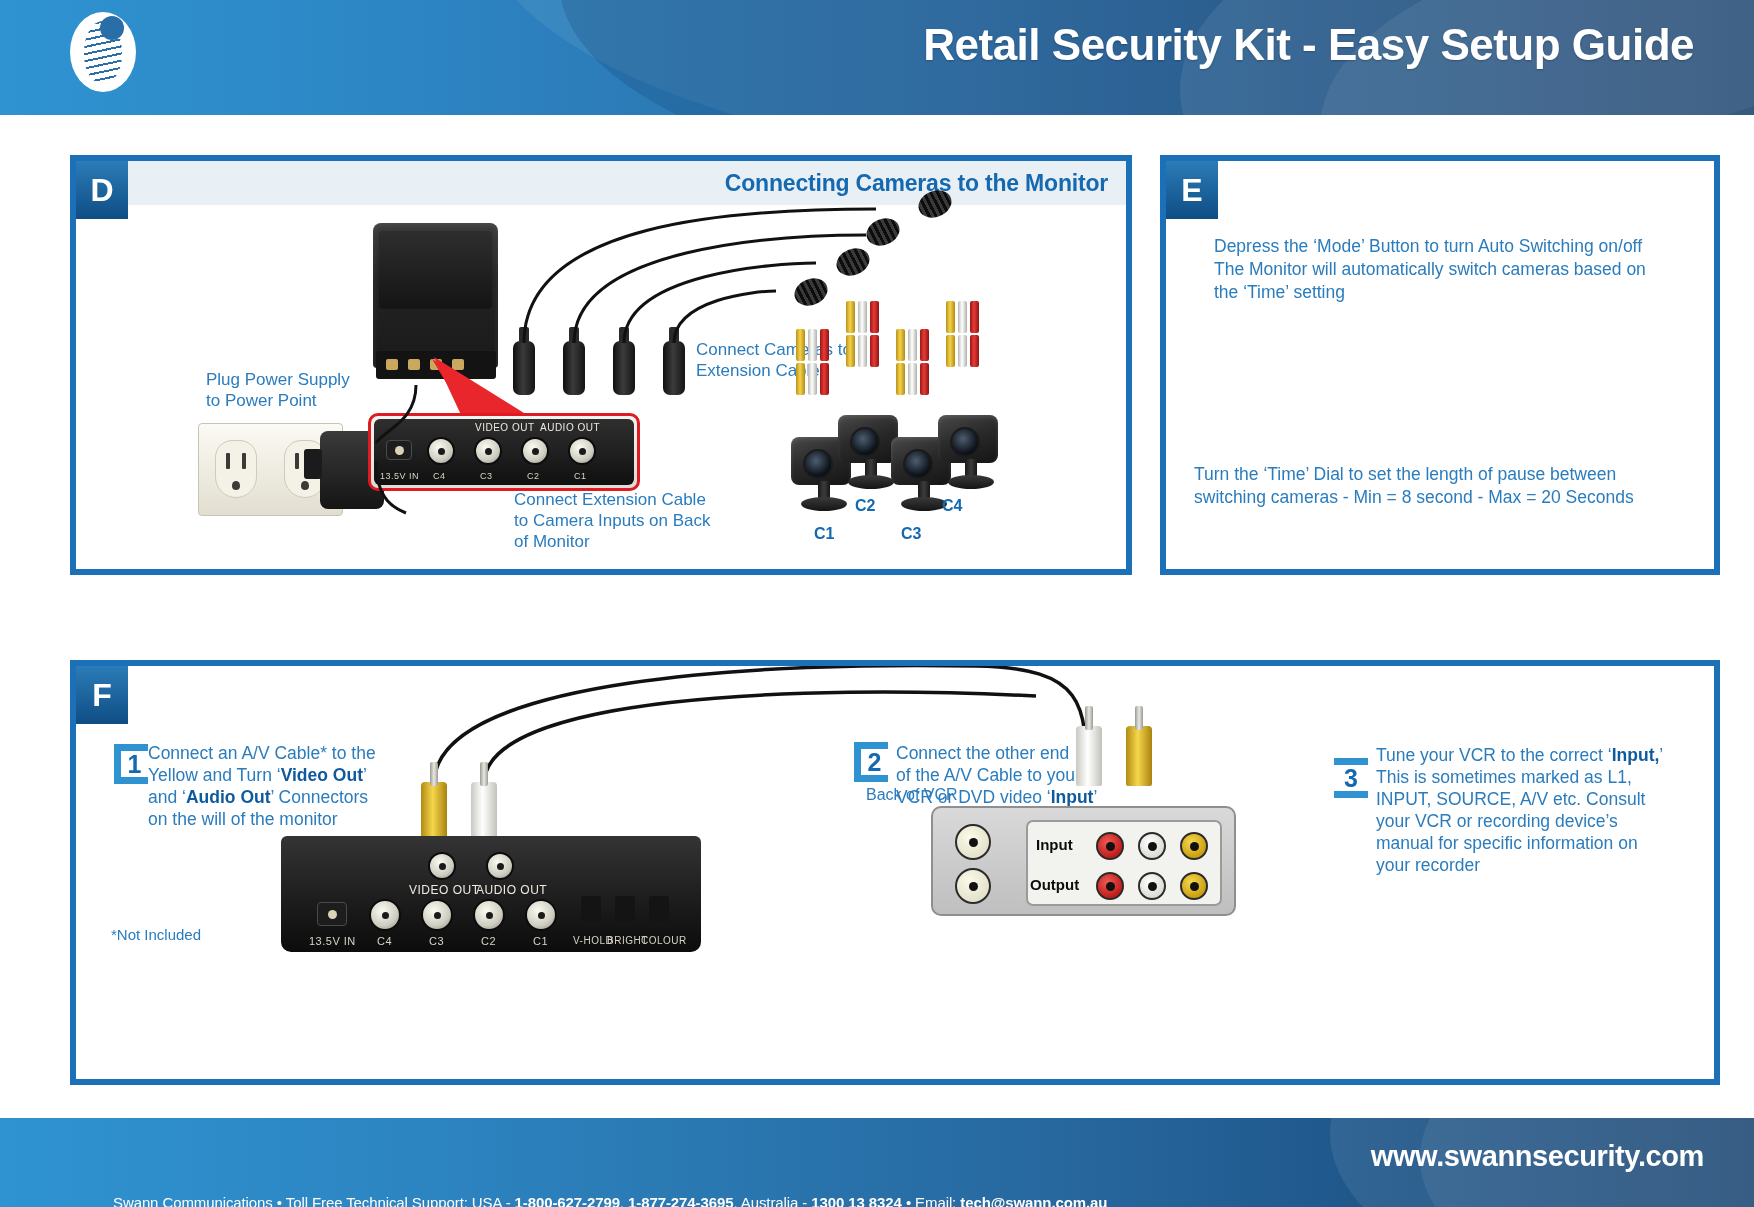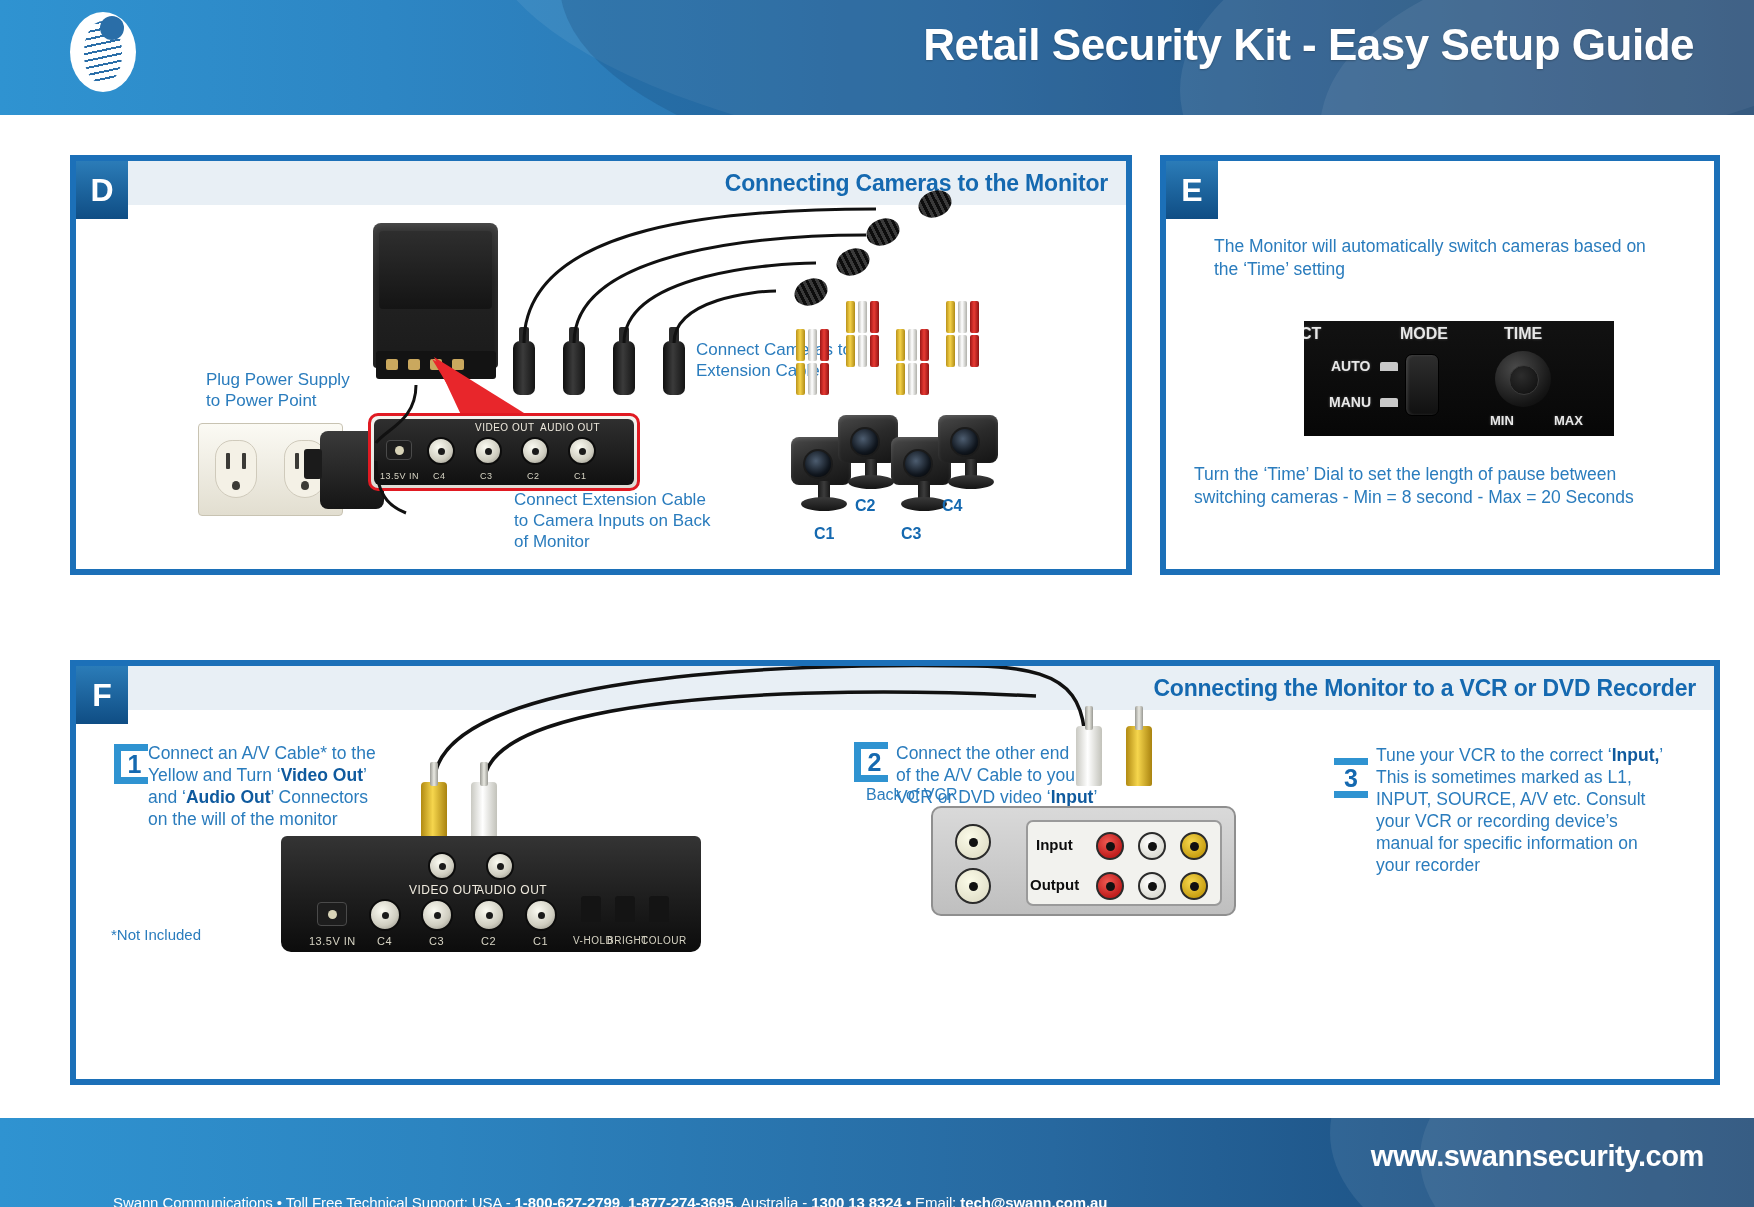--- a/index.html
+++ b/index.html
@@ -389,52 +389,37 @@
     <div class="camlabel" style="left:866px;top:336px">C4</div>
   </div>
 </div>
 
 <div class="panel" id="panelE">
   <div class="panel-border"></div>
   <div class="panel-inner">
     <div class="panel-letter">E</div>
 
     <div class="btext" style="position:absolute;left:48px;top:74px;width:470px;font-size:17.5px;line-height:23px">
+      <div>Depress the ‘Mode’ Button to turn Auto Switching on/off</div>
       <div>The Monitor will automatically switch cameras based on</div>
       <div>the ‘Time’ setting</div>
     </div>
 
-    <div class="modephoto">
-      <div class="mp-label" style="left:-4px;top:4px;font-size:16px">CT</div>
-      <div class="mp-label" style="left:96px;top:4px;font-size:16px">MODE</div>
-      <div class="mp-label" style="left:200px;top:4px;font-size:16px">TIME</div>
-      <div class="mp-label" style="left:27px;top:37px;font-size:14px">AUTO</div>
-      <div class="mp-label" style="left:25px;top:73px;font-size:14px">MANU</div>
-      <div class="mp-tab" style="left:76px;top:41px"></div>
-      <div class="mp-tab" style="left:76px;top:77px"></div>
-      <div class="mp-switch"></div>
-      <div class="mp-knob"></div>
-      <div class="mp-label" style="left:186px;top:92px;font-size:13px">MIN</div>
-      <div class="mp-label" style="left:250px;top:92px;font-size:13px">MAX</div>
-    </div>
 
     <div class="btext" style="position:absolute;left:28px;top:302px;width:500px;font-size:17.5px;line-height:23px">
       <div>Turn the ‘Time’ Dial to set the length of pause between</div>
       <div>switching cameras - Min =  8 second - Max = 20 Seconds</div>
     </div>
   </div>
 </div>
 
 <div class="panel" id="panelF">
   <div class="panel-border"></div>
   <div class="panel-inner">
     <div class="panel-letter">F</div>
-    <div class="panel-titlebar">
-      <div class="panel-title">Connecting the Monitor to a VCR or DVD Recorder</div>
-    </div>
 
     <div class="stepnum" style="left:38px;top:78px">1</div>
     <div class="btext" style="position:absolute;left:72px;top:76px;width:230px;font-size:17.5px;line-height:22px">
       <div>Connect an A/V Cable* to the</div>
       <div>
         <span>Yellow and Turn ‘</span><b>Video Out</b><span>’</span>
       </div>
       <div>
         <span>and ‘</span><b>Audio Out</b><span>’ Connectors</span>
       </div>

